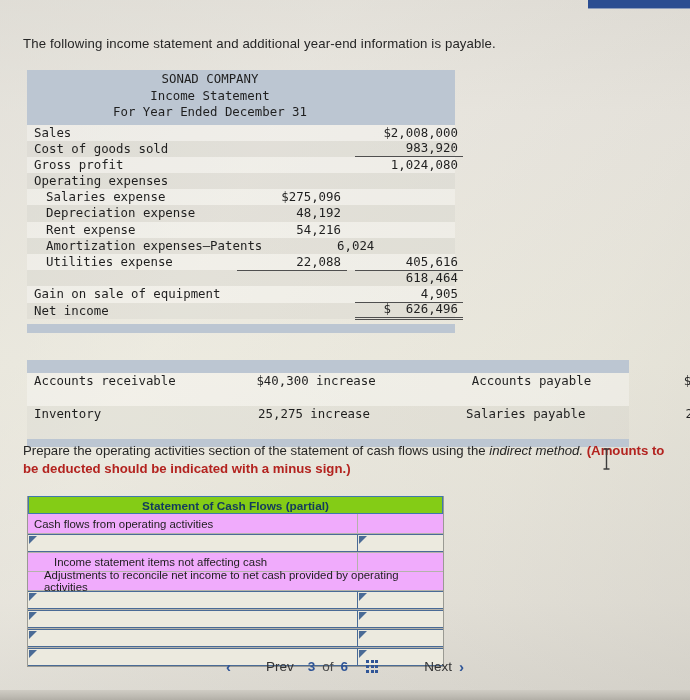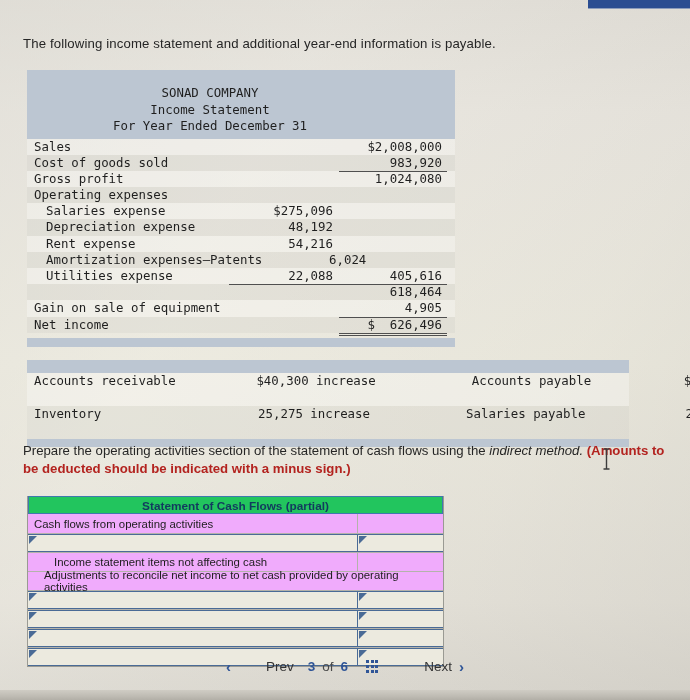--- a/index.html
+++ b/index.html
@@ -47,30 +47,31 @@
     position: absolute;
     top: 70px;
     left: 27px;
     width: 428px;
     font-family: "DejaVu Sans Mono", monospace;
     font-size: 12.4px;
     color: #1f1f1f;
   }
   .is-head {
     background: #bcc6d2;
-    padding: 15px 0 4px 0;
+    padding: 1px 0 4px 0;
     text-align: center;
   }
   .is-head div { line-height: 16.5px; padding-right: 62px; }
   .is-body { }
   .is-row {
     display: flex;
-    align-items: flex-start;
+    align-items: center;
     height: 16.2px;
     line-height: 16.2px;
+    gap: 8px;
   }
   .is-row.odd  { background: rgba(255,255,255,0.30); }
   .is-row.even { background: rgba(197,197,192,0.20); }
   .is-label { flex: 0 0 202px; padding-left: 7px; white-space: pre; }
   .is-label.ind { padding-left: 19px; }
   .is-c1 { flex: 0 0 110px; text-align: right; padding-right: 6px; white-space: pre; }
   .is-c2 { flex: 0 0 108px; text-align: right; padding-right: 5px; white-space: pre; }
   .ul   { border-bottom: 1.3px solid #4f4f4f; }
   .dbl  { border-bottom: 3.5px double #4f4f4f; }
   .is-foot { height: 9px; background: #bcc6d2; margin-top: 5px; }
@@ -123,21 +124,21 @@
     position: absolute;
     top: 496px;
     left: 27px;
     width: 417px;
     font-size: 11.4px;
     color: #1c1c1c;
     border: 1px solid #9a9a93;
     border-top: none;
   }
   .scf-title {
-    background: #22c55e;
+    background: #84cc16;
     color: #123a5e;
     font-weight: bold;
     text-align: center;
     font-size: 11.8px;
     line-height: 18px;
     height: 18px;
     border: 1px solid #3f78ad;
   }
   .scf-row { display: flex; height: 19px; background: #f0abfc; }
   .scf-row + .scf-row { border-top: 1px solid #b4b2aa; }

